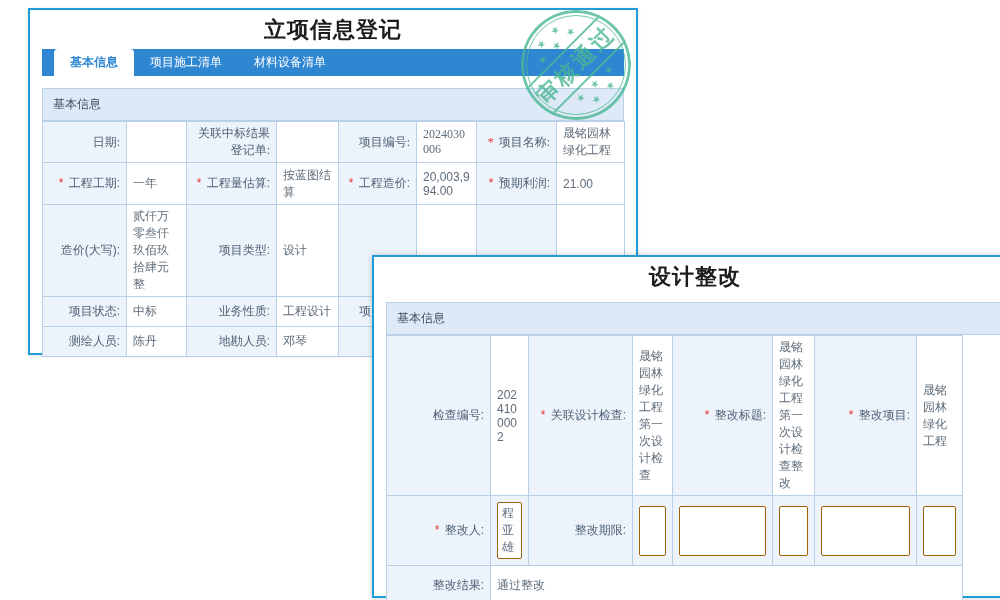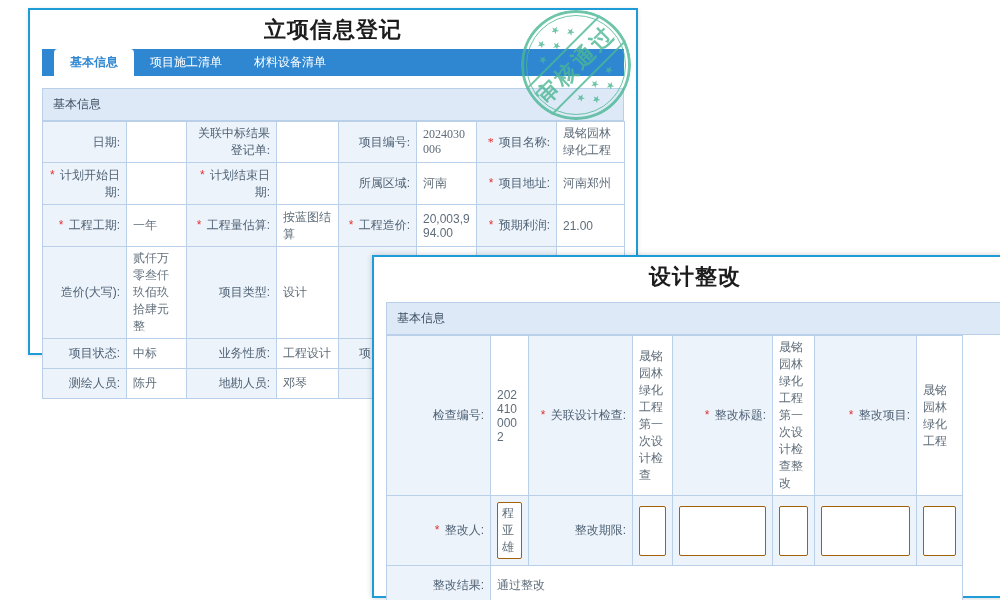--- a/index.html
+++ b/index.html
@@ -74,30 +74,20 @@
         <tbody id="t1">
           <tr style="height: 36px; font-family: Liberation Serif, serif;">
             <td class="lbl">日期:</td>
             <td class="val"></td>
             <td class="lbl">关联中标结果登记单:</td>
             <td class="val"></td>
             <td class="lbl">项目编号:</td>
             <td class="val">2024030006</td>
             <td class="lbl"><span class="req">* </span>项目名称:</td>
             <td class="val">晟铭园林绿化工程</td>
-          </tr>
-          <tr style="height: 42px;">
-            <td class="lbl"><span class="req">* </span>计划开始日期:</td>
-            <td class="val"></td>
-            <td class="lbl"><span class="req">* </span>计划结束日期:</td>
-            <td class="val"></td>
-            <td class="lbl">所属区域:</td>
-            <td class="val">河南</td>
-            <td class="lbl"><span class="req">* </span>项目地址:</td>
-            <td class="val">河南郑州</td>
           </tr>
           <tr style="height: 42px;">
             <td class="lbl"><span class="req">* </span>工程工期:</td>
             <td class="val">一年</td>
             <td class="lbl"><span class="req">* </span>工程量估算:</td>
             <td class="val">按蓝图结算</td>
             <td class="lbl"><span class="req">* </span>工程造价:</td>
             <td class="val">20,003,994.00</td>
             <td class="lbl"><span class="req">* </span>预期利润:</td>
             <td class="val">21.00</td>

